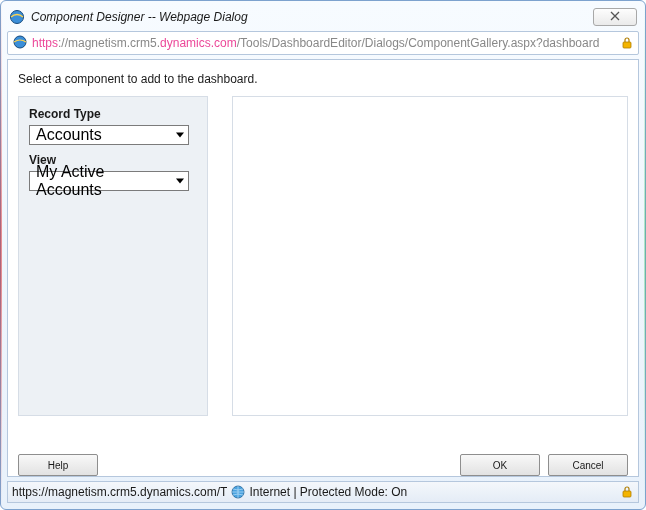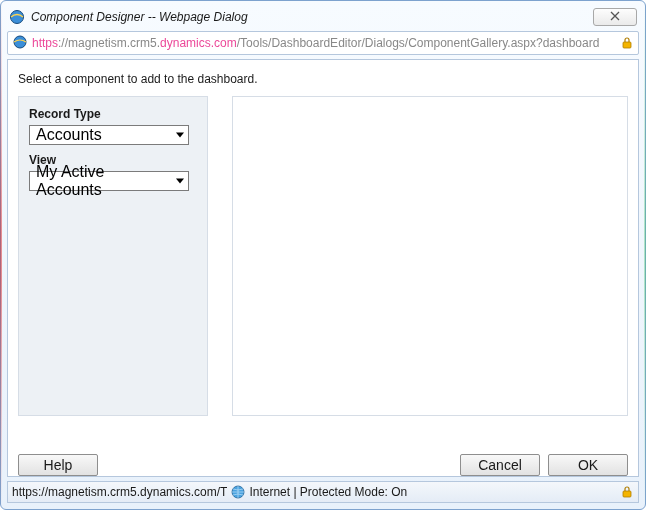--- a/index.html
+++ b/index.html
@@ -125,21 +125,21 @@
     align-items: center;
     padding-top: 10px;
     gap: 8px;
   }
   .button-row .spacer { flex: 1; }
   .btn {
     min-width: 80px;
     height: 22px;
     border: 1px solid #8e8e8e;
     background: linear-gradient(to bottom, #f8f8f8, #e2e2e2);
-    font-size: 14px;
+    font-size: 10px;
     color: #1a1a1a;
     display: flex;
     align-items: center;
     justify-content: center;
     cursor: pointer;
     border-radius: 2px;
     padding: 0 10px;
     margin-top: 28px;
   }
   .statusbar {
@@ -227,24 +227,24 @@
       </div>
       <div class="right-preview"></div>
     </div>
 
     <div class="button-row">
       <div class="btn">
         <span>Help</span>
       </div>
       <div class="spacer"></div>
       <div class="btn">
+        <span>OK</span>
+      </div>
+      <div class="btn">
         <span>Cancel</span>
-      </div>
-      <div class="btn">
-        <span>OK</span>
       </div>
     </div>
   </div>
 
   <div class="statusbar">
     <span class="st-url">https://magnetism.crm5.dynamics.com/T</span>
     <span class="globe">
       <svg viewBox="0 0 14 14" width="14" height="14">
         <circle cx="7" cy="7" r="6" fill="#4aa3e0" stroke="#1d5f94" stroke-width="0.8"></circle>
         <path d="M1 7 h12 M7 1 v12 M2 4 Q7 6 12 4 M2 10 Q7 8 12 10" stroke="#cfe9fb" stroke-width="0.6" fill="none"></path>

